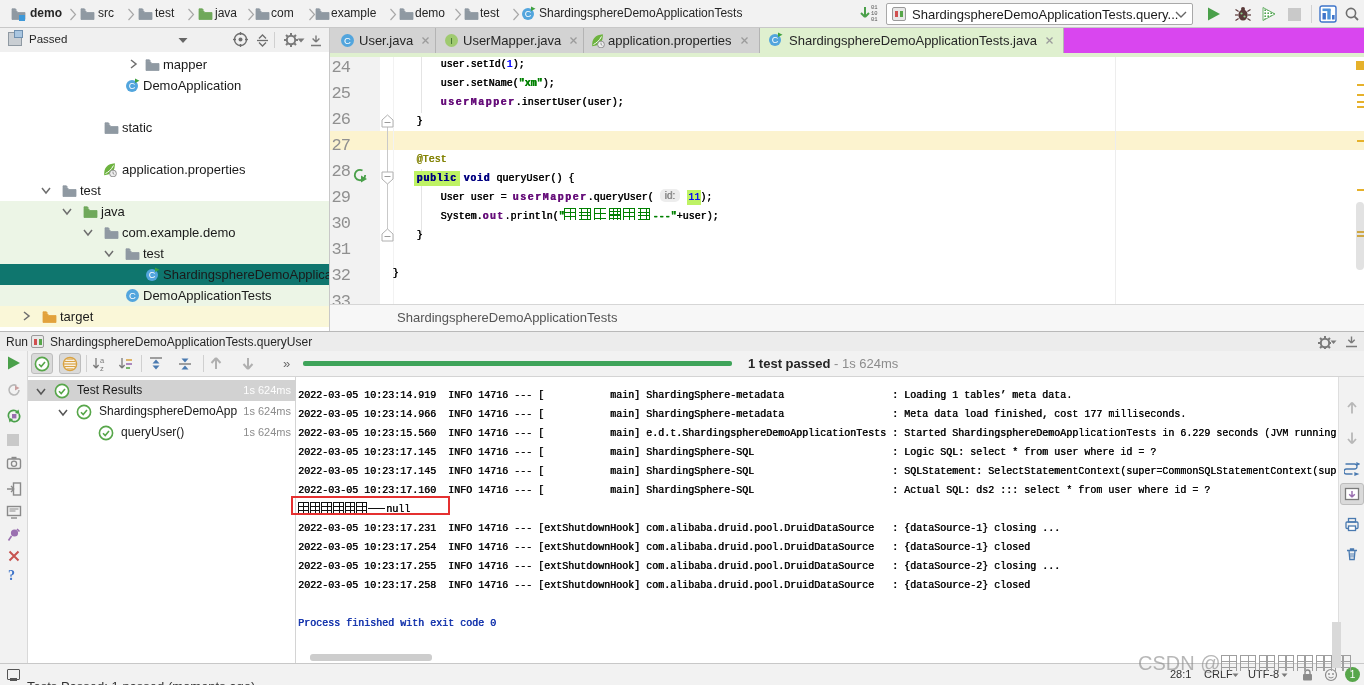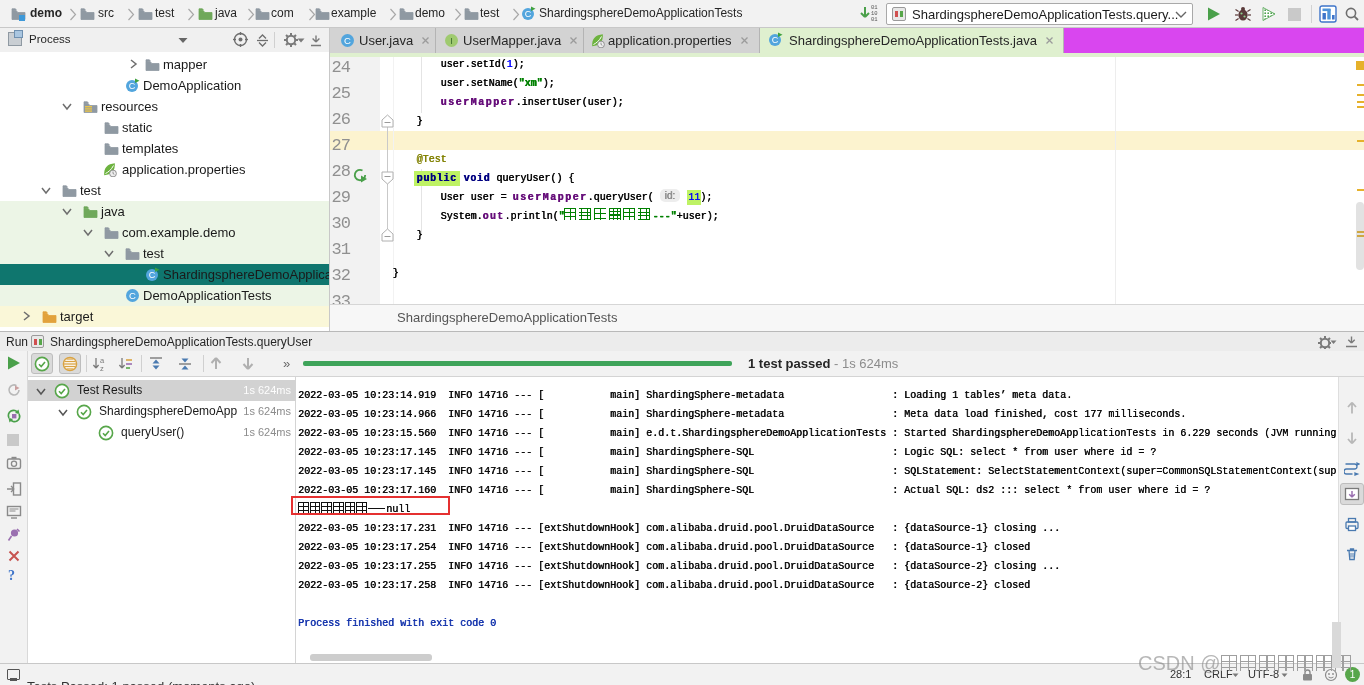--- a/index.html
+++ b/index.html
@@ -233,21 +233,21 @@
         <rect x="13" y="10" width="2.6" height="4.5" fill="#3e74c9"></rect>
         <rect x="3.5" y="3.5" width="8" height="2.6" fill="#4e94d9"></rect>
       </svg>
 <svg class="abs" style="left:1344px;top:6px" width="16" height="16">
         <use href="#mag"></use>
       </svg>
 </div>
 <div class="abs" id="pheader">
 <div class="abs" style="left:8px;top:4px;width:14px;height:14px;background:#c9ced3;border:1px solid #8f99a2"></div>
 <div class="abs" style="left:14px;top:2px;width:9px;height:8px;background:#aac6e0;border:1px solid #6f90b0"></div>
-<span class="abs" style="left:29px;top:0;line-height:23px">Process</span>
+<span class="abs" style="left:29px;top:0;line-height:23px">Passed</span>
 <svg class="abs" style="left:178px;top:9px" width="10" height="7">
         <path d="M0.5 1 L5 6 L9.5 1 z" fill="#666"></path>
       </svg>
 <svg class="abs" style="left:233px;top:4px" width="15" height="15">
         <circle cx="7.5" cy="7.5" r="6" fill="none" stroke="#6e6e6e" stroke-width="1.4"></circle>
         <circle cx="7.5" cy="7.5" r="2" fill="#6e6e6e"></circle>
         <g stroke="#6e6e6e" stroke-width="1.4">
           <line x1="7.5" y1="0" x2="7.5" y2="3"></line>
           <line x1="7.5" y1="12" x2="7.5" y2="15"></line>
           <line x1="0" y1="7.5" x2="3" y2="7.5"></line>
@@ -281,40 +281,25 @@
           <use href="#fold"></use>
         </svg>
         <span class="tlbl" style="left:163px">mapper</span>
       </div>
 <div class="trow" style="top:23px">
         <svg class="tico" style="left:125px" width="16" height="16">
           <use href="#classCr"></use>
         </svg>
         <span class="tlbl" style="left:143px">DemoApplication</span>
       </div>
-<div class="trow" style="top:44px">
-        <svg class="tchev" style="left:61px;top:4px" width="12" height="12">
-          <path d="M2 4 l4 5 l4 -5" fill="none" stroke="#6e6e6e" stroke-width="1.5"></path>
-        </svg>
-        <svg class="tico" style="left:83px">
-          <use href="#foldres"></use>
-        </svg>
-        <span class="tlbl" style="left:101px">resources</span>
-      </div>
 <div class="trow" style="top:65px">
         <svg class="tico" style="left:104px">
           <use href="#fold"></use>
         </svg>
         <span class="tlbl" style="left:122px">static</span>
-      </div>
-<div class="trow" style="top:86px">
-        <svg class="tico" style="left:104px">
-          <use href="#fold"></use>
-        </svg>
-        <span class="tlbl" style="left:122px">templates</span>
       </div>
 <div class="trow" style="top:107px">
         <svg class="tico" style="left:102px" width="16" height="16">
           <use href="#spring"></use>
         </svg>
         <span class="tlbl" style="left:122px">application.properties</span>
       </div>
 <div class="trow" style="top:128px">
         <svg class="tchev" style="left:40px;top:4px" width="12" height="12">
           <path d="M2 4 l4 5 l4 -5" fill="none" stroke="#6e6e6e" stroke-width="1.5"></path>

